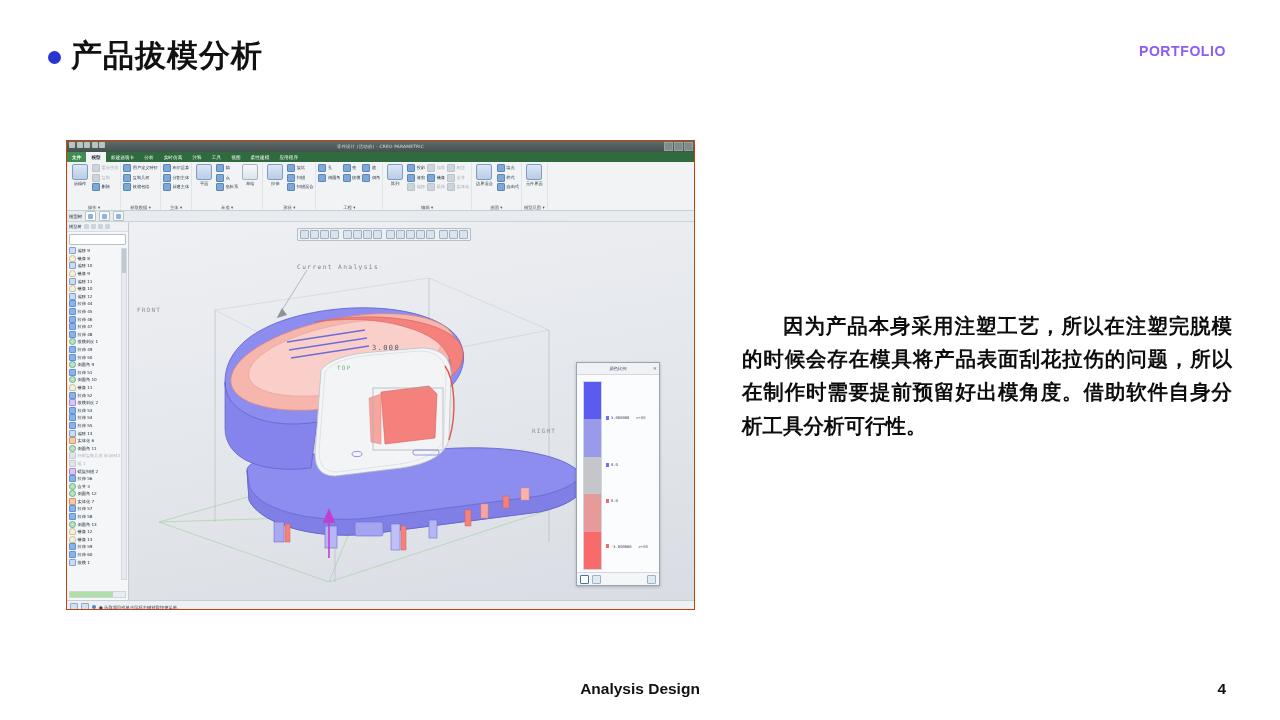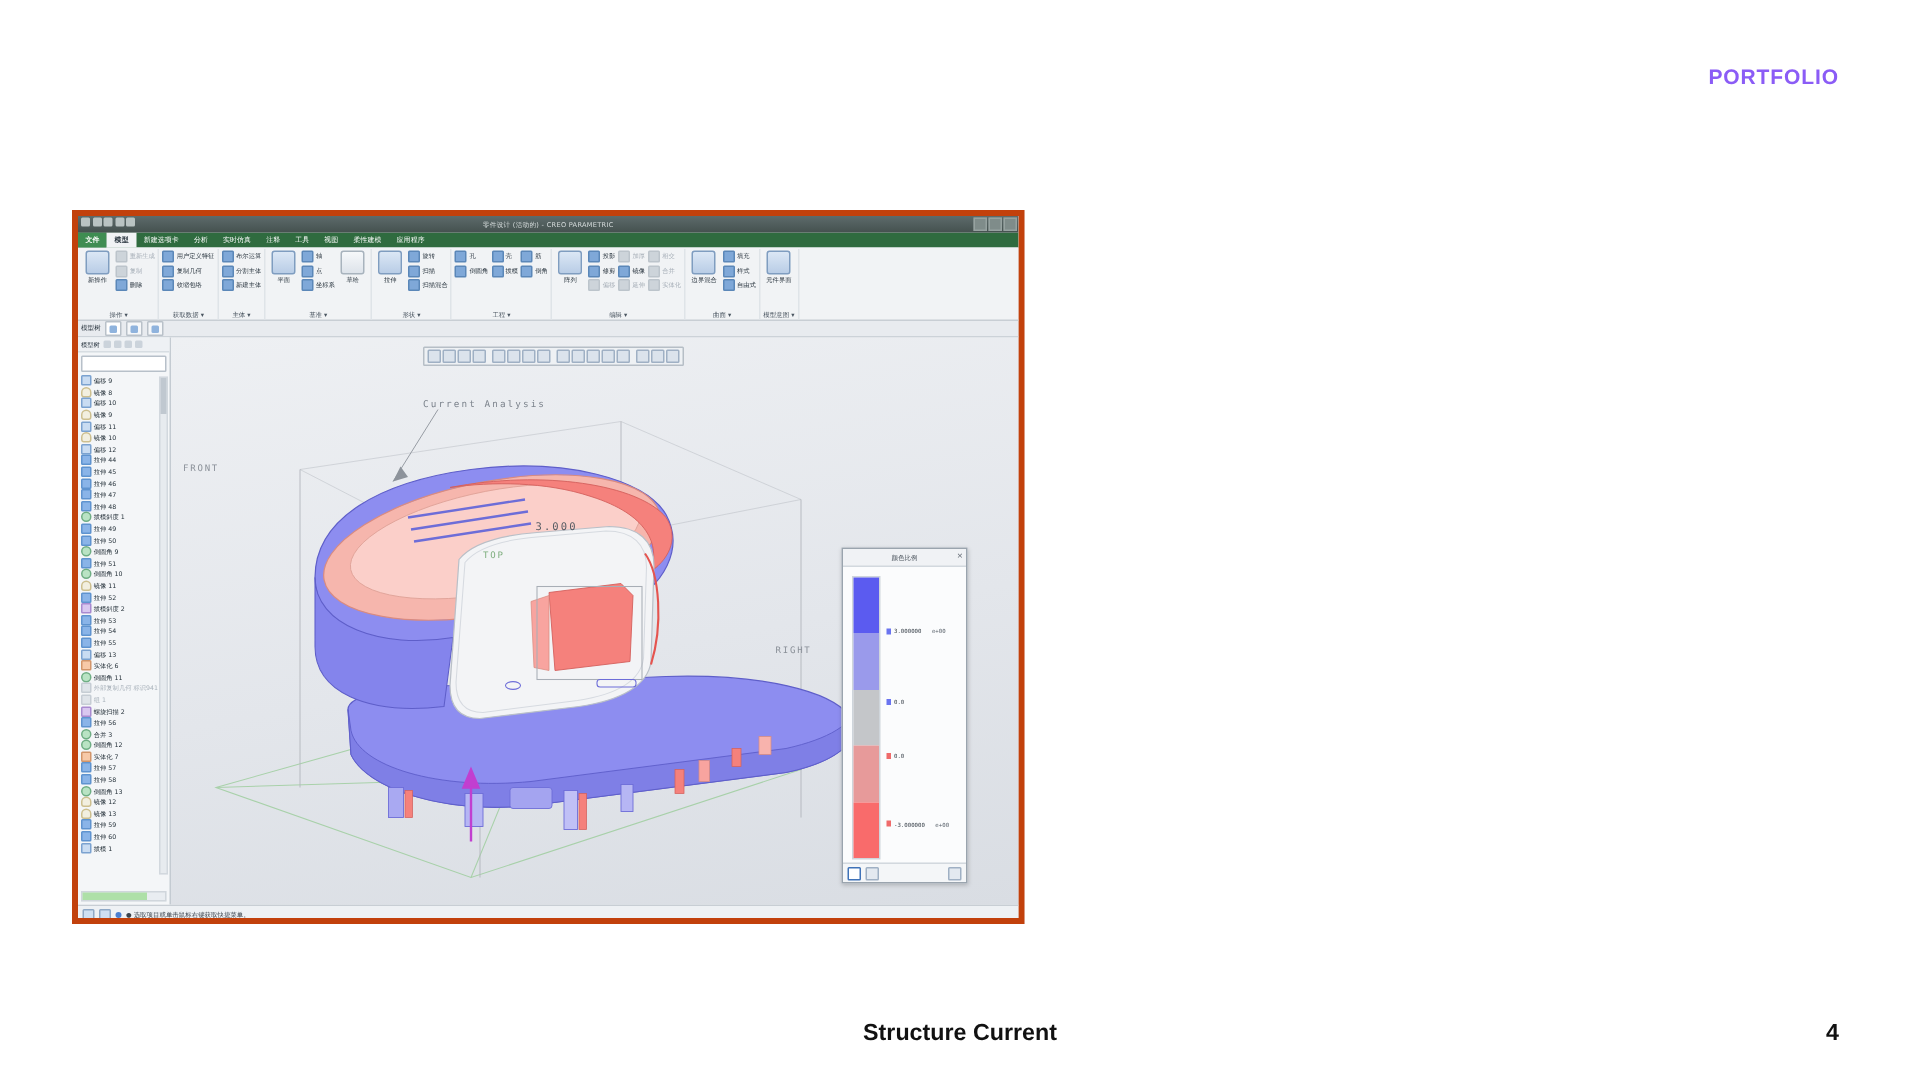--- a/index.html
+++ b/index.html
@@ -71,24 +71,24 @@
     position: absolute;
     right: 54px; top: 680px;
     font-size: 15.5px;
     font-weight: bold;
     color: #111111;
   }
 
   
   .cad-window {
     position: absolute;
-    left: 48px; top: 140px;
+    left: 66px; top: 140px;
     width: 627px; height: 468px;
     background: #eceff3;
-    border: 4px solid #c2410c;
+    border: 1px solid #c2410c;
     overflow: hidden;
     font-family: "DejaVu Sans", "Liberation Sans", sans-serif;
   }
   .cad-titlebar {
     height: 11px;
     background: linear-gradient(#5d6b6b, #45514f);
     display: flex; align-items: center; justify-content: center;
     position: relative;
   }
   .cad-titlebar .t-txt {
@@ -378,24 +378,29 @@
   .cad-status .dot {
     width: 4px; height: 4px; border-radius: 50%;
     background: #4a7fd0; border: none;
   }
 </style>
 </head>
 <body>
 
 <div class="slide">
 
+  <div class="slide-title-row">
+    <div class="title-bullet"></div>
+    <div class="slide-title">产品拔模分析</div>
+  </div>
   <div class="portfolio-label">PORTFOLIO</div>
 
-
-  <div class="footer-caption">Structure Current</div>
+  <div class="body-text">因为产品本身采用注塑工艺，所以在注塑完脱模的时候会存在模具将产品表面刮花拉伤的问题，所以在制作时需要提前预留好出模角度。借助软件自身分析工具分析可行性。</div>
+
+  <div class="footer-caption">Analysis Design</div>
   <div class="page-number">4</div>
 
   <div class="cad-window">
 
     <div class="cad-titlebar">
       <div class="qat">
         <i></i>
         <i></i>
         <i></i>
         <i></i>

